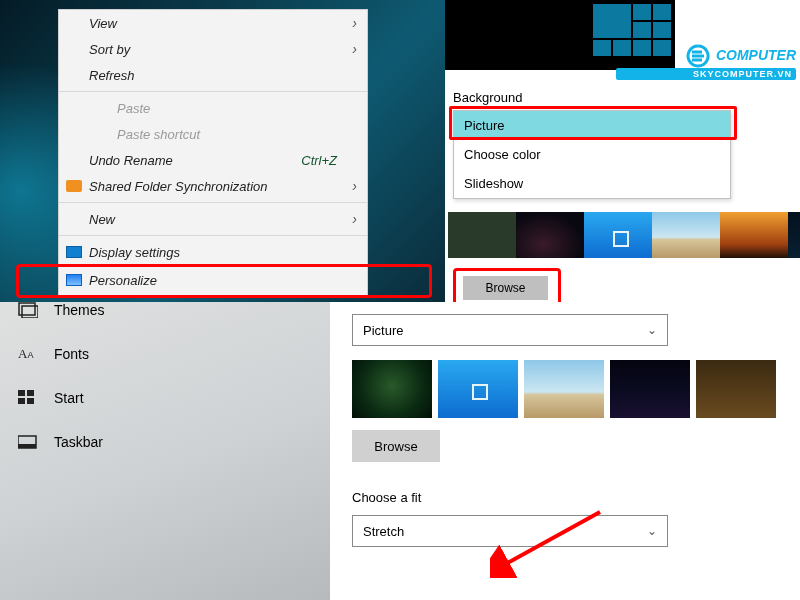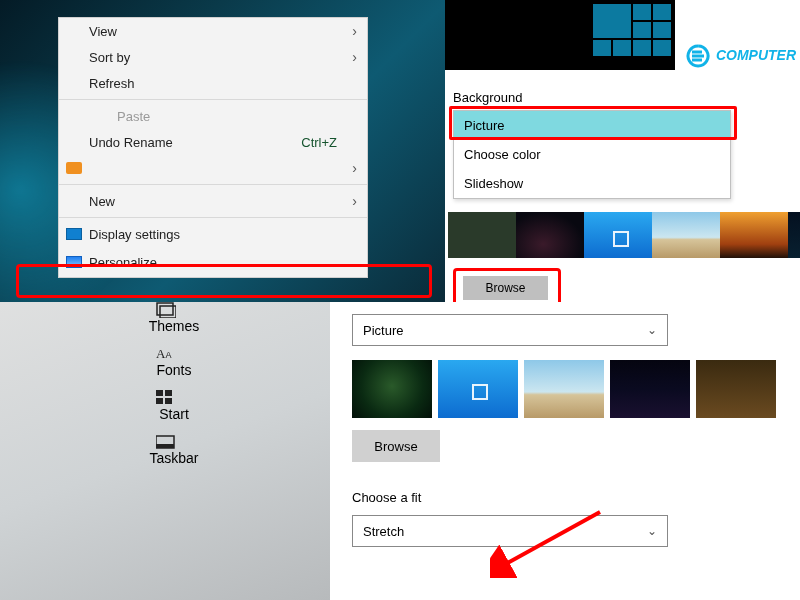--- a/index.html
+++ b/index.html
@@ -8,22 +8,22 @@
   
   .panel-tl {
     position: absolute; left: 0; top: 0; width: 445px; height: 302px;
     background: linear-gradient(135deg, #041b26 0%, #0a3a4a 30%, #0e5a72 60%, #0a2a38 100%);
     overflow: hidden;
   }
   .glow { position: absolute; width: 260px; height: 260px; border-radius: 50%;
     background: radial-gradient(circle, rgba(20,180,220,.5) 0%, rgba(5,40,60,0) 70%);
     left: -110px; top: 60px; filter: blur(2px); }
   .ctxmenu {
-    position: absolute; left: 58px; top: 17px; width: 310px;
-    background: #f3f3f3; border: 1px solid #d0d0d0; font-size: 13px; color: #222;
+    position: absolute; left: 58px; top: 9px; width: 310px;
+    background: #f3f3f3; border: 1px solid #d0d0d0; font-size: 13px; color: #222; font-style: italic;
   }
   .ctxrow {
     display: flex; align-items: center; height: 26px; padding: 0 10px 0 30px;
     position: relative;
   }
   .ctxrow .chev { position: absolute; right: 10px; color: #555; font-size: 14px; }
   .ctxrow .shortcut { position: absolute; right: 30px; color: #14532d; }
   .ctxsep { height: 1px; background: #d8d8d8; margin: 3px 0; }
   .ctxrow.disabled { color: #9a9a9a; margin-left: 28px; }
   .ctxicon { position:absolute; left:7px; width:16px; height:12px; }
@@ -63,21 +63,21 @@
     position:absolute; left:18px; top:276px; width:85px; height:24px;
     background:#bfbfbf; border:none; font-size:12px; cursor:pointer;
   }
   .browse-hl { position:absolute; left:8px; top:268px; width:108px; height:38px; border:3px solid #ff0000; border-radius:4px; pointer-events:none; }
 
   
   .panel-bl {
     position:absolute; left:0; top:302px; width:330px; height:298px;
     background:linear-gradient(160deg,#dfe0e0 0%, #cfd3d5 50%, #b7babc 100%);
   }
-  .side-item { display:flex; align-items:center; height:44px; padding-left:18px; font-size:14px; cursor:pointer;flex-direction:column; }
+  .side-item { display:flex; align-items:flex-start; height:44px; padding-left:18px; font-size:14px; cursor:pointer; }
   .side-item .ic { width:20px; height:16px; margin-right:16px; color:#222; }
 
   
   .panel-br {
     position:absolute; left:330px; top:302px; width:470px; height:298px; background:#fff;
     padding:12px 14px 0 22px;
   }
   .select {
     width:316px; height:32px; border:1px solid #888; display:flex; align-items:center;
     padding:0 10px; font-size:13px; justify-content:space-between; margin-bottom:14px; cursor:pointer;
@@ -116,26 +116,30 @@
       <span>Sort by</span>
       <span class="chev">›</span>
     </div>
     <div class="ctxrow">
       <span>Refresh</span>
     </div>
     <div class="ctxsep"></div>
     <div class="ctxrow disabled">
       <span>Paste</span>
     </div>
+    <div class="ctxrow disabled">
+      <span>Paste shortcut</span>
+    </div>
     <div class="ctxrow">
       <span>Undo Rename</span>
       <span class="shortcut">Ctrl+Z</span>
     </div>
     <div class="ctxrow">
       <span class="ctxicon" style="background:#f09020;border-radius:2px;"></span>
+      <span>Shared Folder Synchronization</span>
       <span class="chev">›</span>
     </div>
     <div class="ctxsep"></div>
     <div class="ctxrow">
       <span>New</span>
       <span class="chev">›</span>
     </div>
     <div class="ctxsep"></div>
     <div class="ctxrow">
       <span class="ctxicon" style="background:#1080d0;border:1px solid #0a60a0;"></span>
@@ -161,20 +165,21 @@
         <div></div>
         <div></div>
         <div></div>
     </div>
   </div>
   <div class="watermark">
     <svg width="28" height="24" style="vertical-align:middle">
         <path d="M14 2a10 10 0 1 0 .1 0M8 12h12M8 8h10M8 16h10" stroke="#11b3e8" stroke-width="3" fill="none"></path>
       </svg>
     <span>COMPUTER</span>
+    <span class="sub">SKYCOMPUTER.VN</span>
   </div>
   <div class="bglabel">Background</div>
   <div class="dd-open">
     <div class="item active">Picture</div>
     <div class="item">Choose color</div>
     <div class="item">Slideshow</div>
   </div>
   <div class="dd-hl"></div>
   <div class="thumbs-top">
     <div class="th th-groot"></div>

